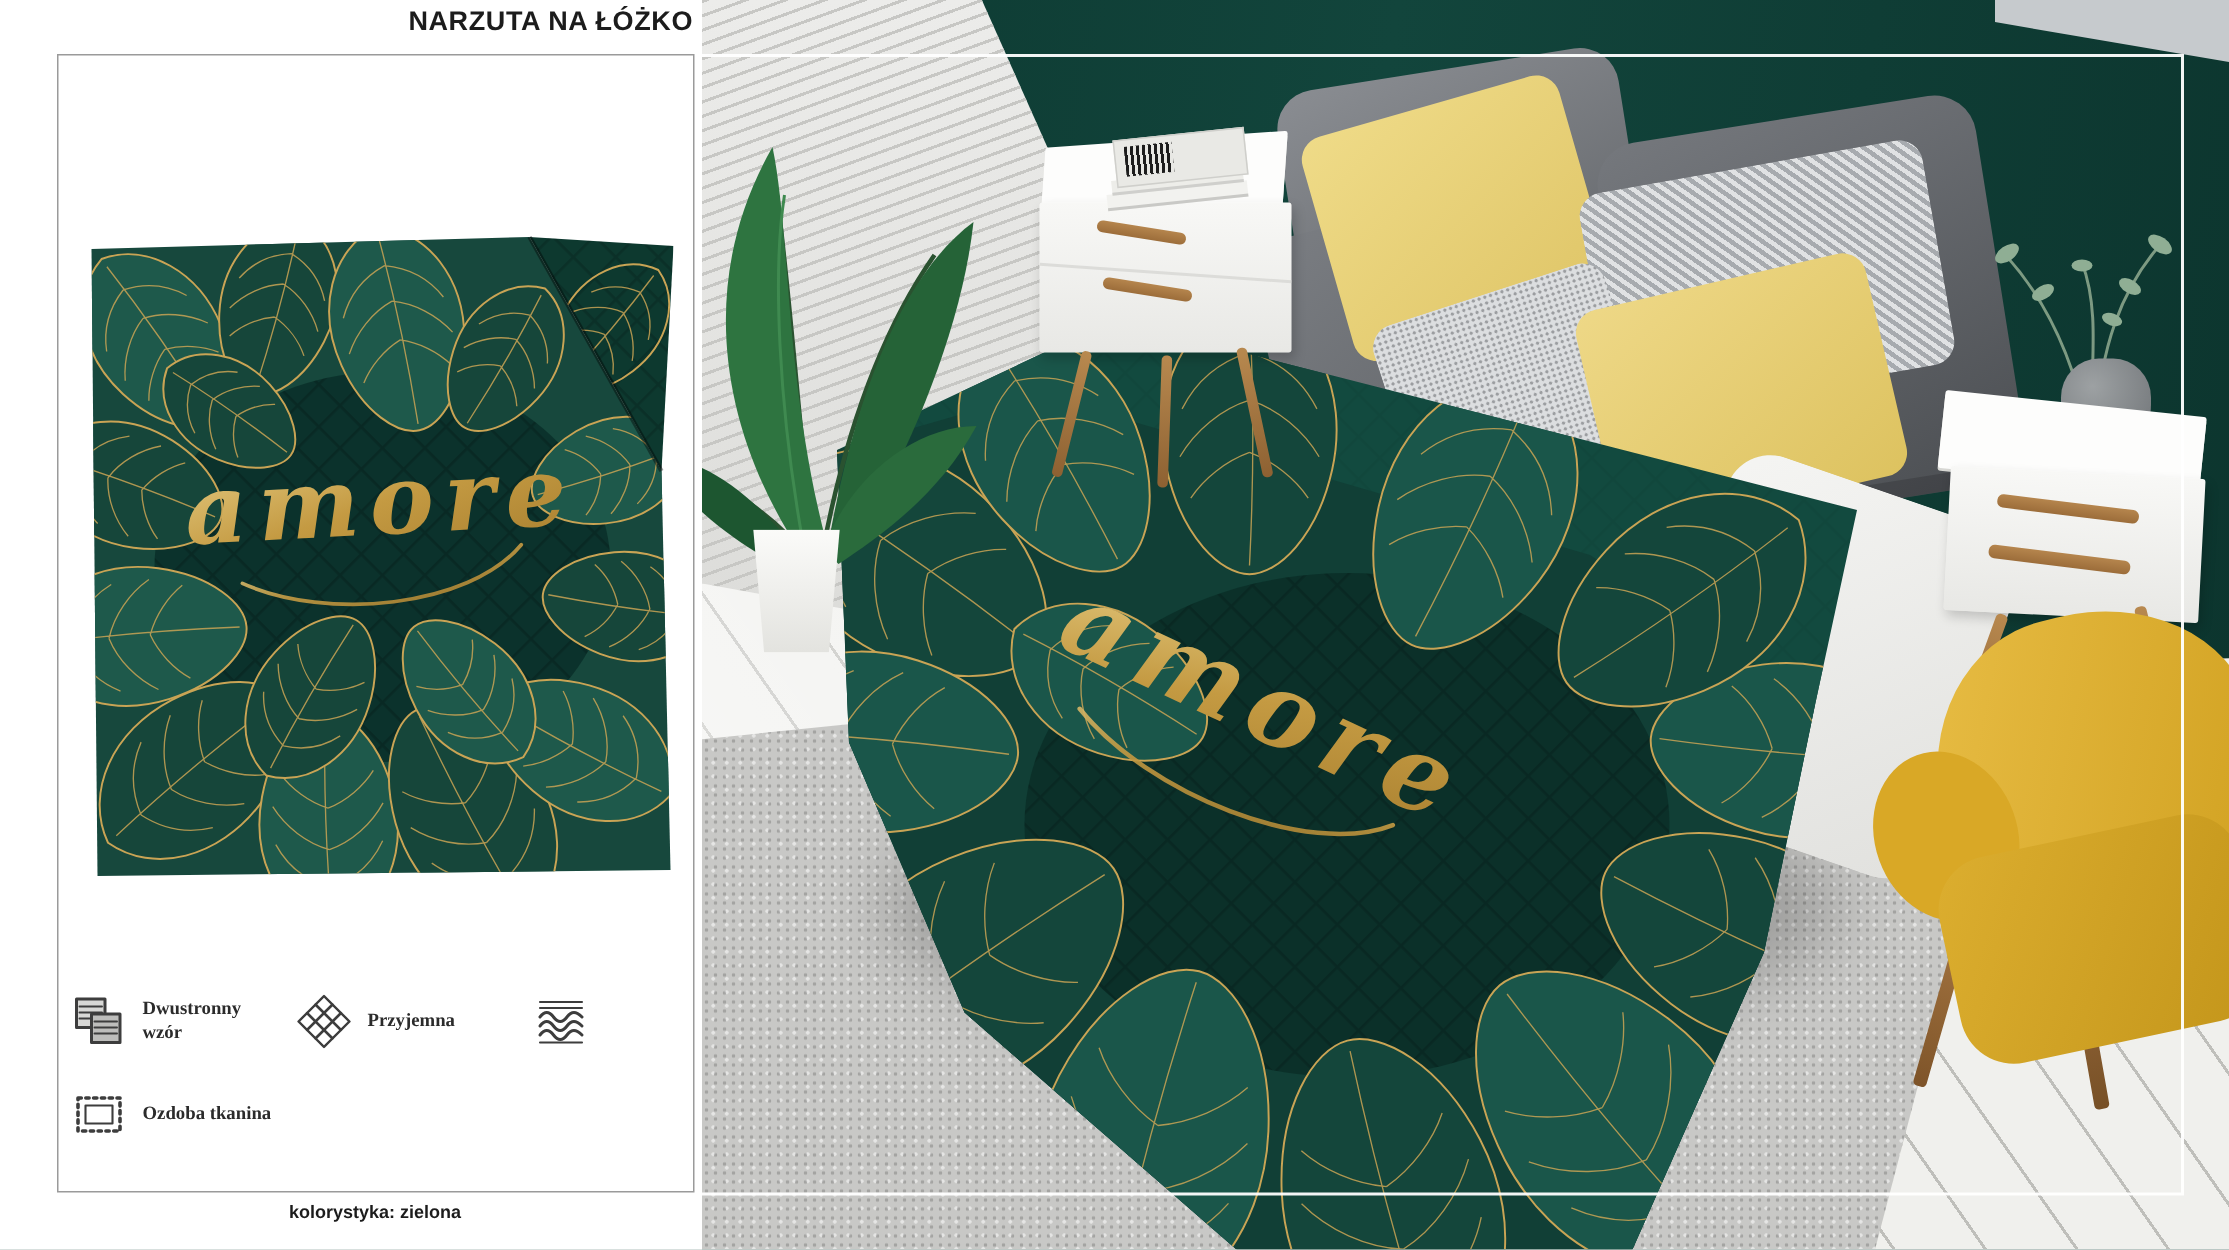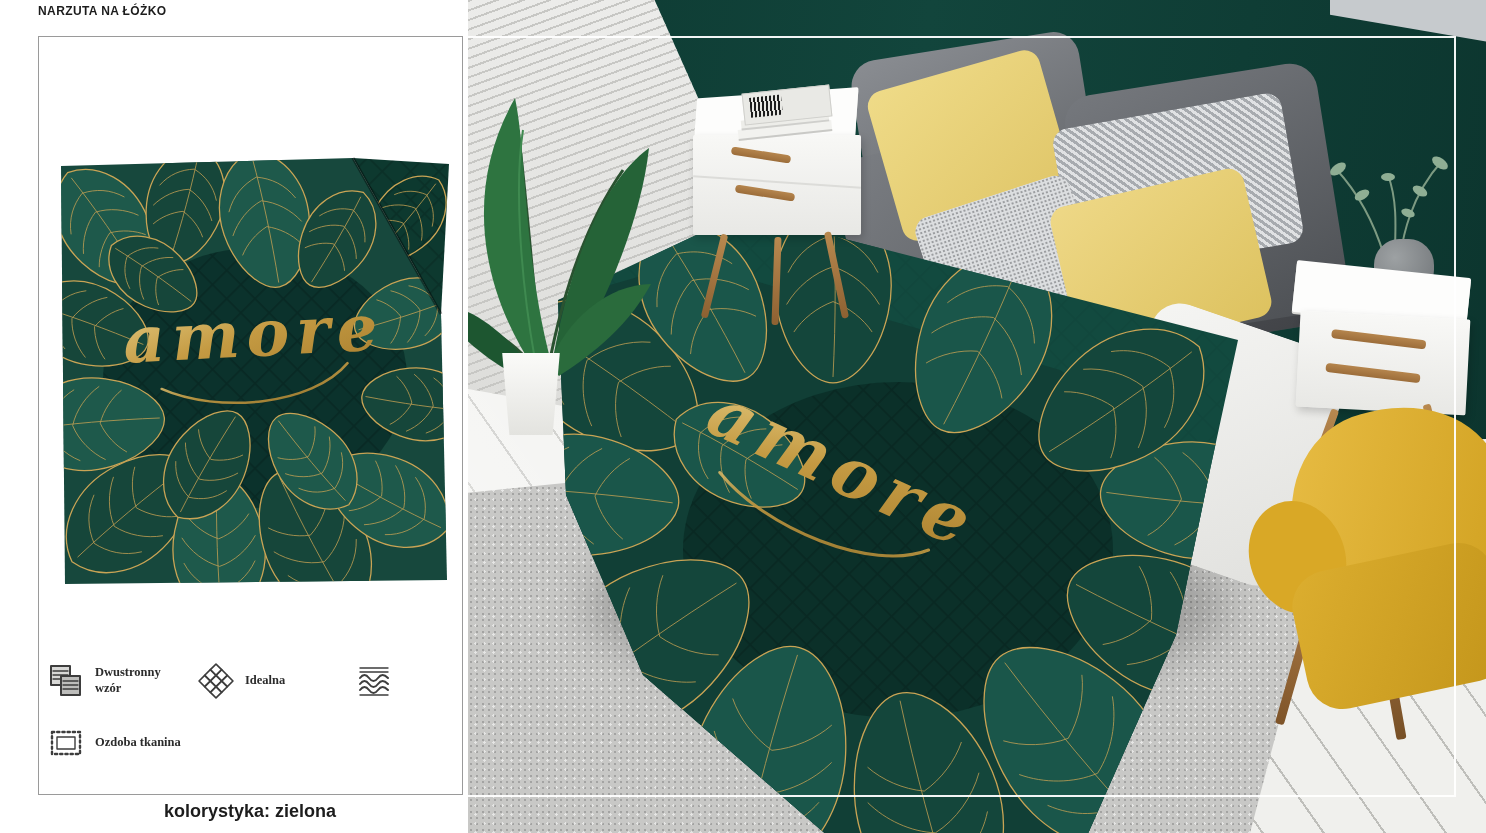--- a/index.html
+++ b/index.html
@@ -3,25 +3,25 @@
 <meta charset="utf-8">
 <style>
   html,body{margin:0;padding:0;background:#fff;}
   .canvas{position:relative;width:1486px;height:833px;background:#ffffff;overflow:hidden;
           font-family:"Liberation Sans",sans-serif;color:#1c1c1c;}
   .abs{position:absolute;}
 
   
   .panel{left:0;top:0;width:468px;height:833px;background:#ffffff;}
   .panel-frame{left:38px;top:36px;width:423px;height:757px;border:1px solid #9a9a9a;}
-  .panel-category{left:38px;top:4px;width:424px;text-align:left;font-size:12px;font-weight:700;
+  .panel-category{left:38px;top:4px;width:424px;text-align:right;font-size:18px;font-weight:700;
                   letter-spacing:.4px;}
   .product-code{left:38px;top:40px;width:424px;text-align:center;font-size:38px;font-weight:700;
                 letter-spacing:1px;}
-  .panel-footer{left:38px;top:801px;width:424px;text-align:center;font-size:18px;font-weight:700;}
+  .panel-footer{left:38px;top:801px;width:424px;text-align:center;font-size:12px;font-weight:700;}
 
   
   .features{left:46px;top:650px;width:410px;display:grid;grid-template-columns:150px 158px 102px;
             grid-auto-rows:62px;align-items:center;font-family:Liberation Serif, serif;}
   .feature{display:flex;align-items:center;gap:9px;}
   .feature svg{flex:0 0 auto;}
   .feat-label{font-size:12.5px;line-height:1.25;font-weight:700;color:#2b2b2b;}
   .feat-line:empty{display:none;}
   .ficon{stroke:#3d3d3d;fill:none;stroke-width:2;stroke-linecap:round;stroke-linejoin:round;}
 
@@ -197,21 +197,21 @@
               <rect x="24" y="8" width="8" height="8"></rect>
             <rect x="8" y="16" width="8" height="8"></rect>
               <rect x="16" y="16" width="8" height="8"></rect>
               <rect x="24" y="16" width="8" height="8"></rect>
             <rect x="8" y="24" width="8" height="8"></rect>
               <rect x="16" y="24" width="8" height="8"></rect>
               <rect x="24" y="24" width="8" height="8"></rect>
           </g>
         </svg>
         <div class="feat-label">
-          <div class="feat-line">Idealna</div>
+          <div class="feat-line">Przyjemna</div>
 
         </div>
       </div>
 
 
       <div class="feature">
         <svg class="ficon" width="40" height="40" viewBox="0 0 40 40">
           <path d="M6,7 H34 M6,11 H34" stroke-width="1.4"></path>
           <path d="M6,17 c3,-4 6,-4 9,0 c3,4 6,4 9,0 c3,-4 6,-4 10,0"></path>
           <path d="M6,23 c3,-4 6,-4 9,0 c3,4 6,4 9,0 c3,-4 6,-4 10,0"></path>

